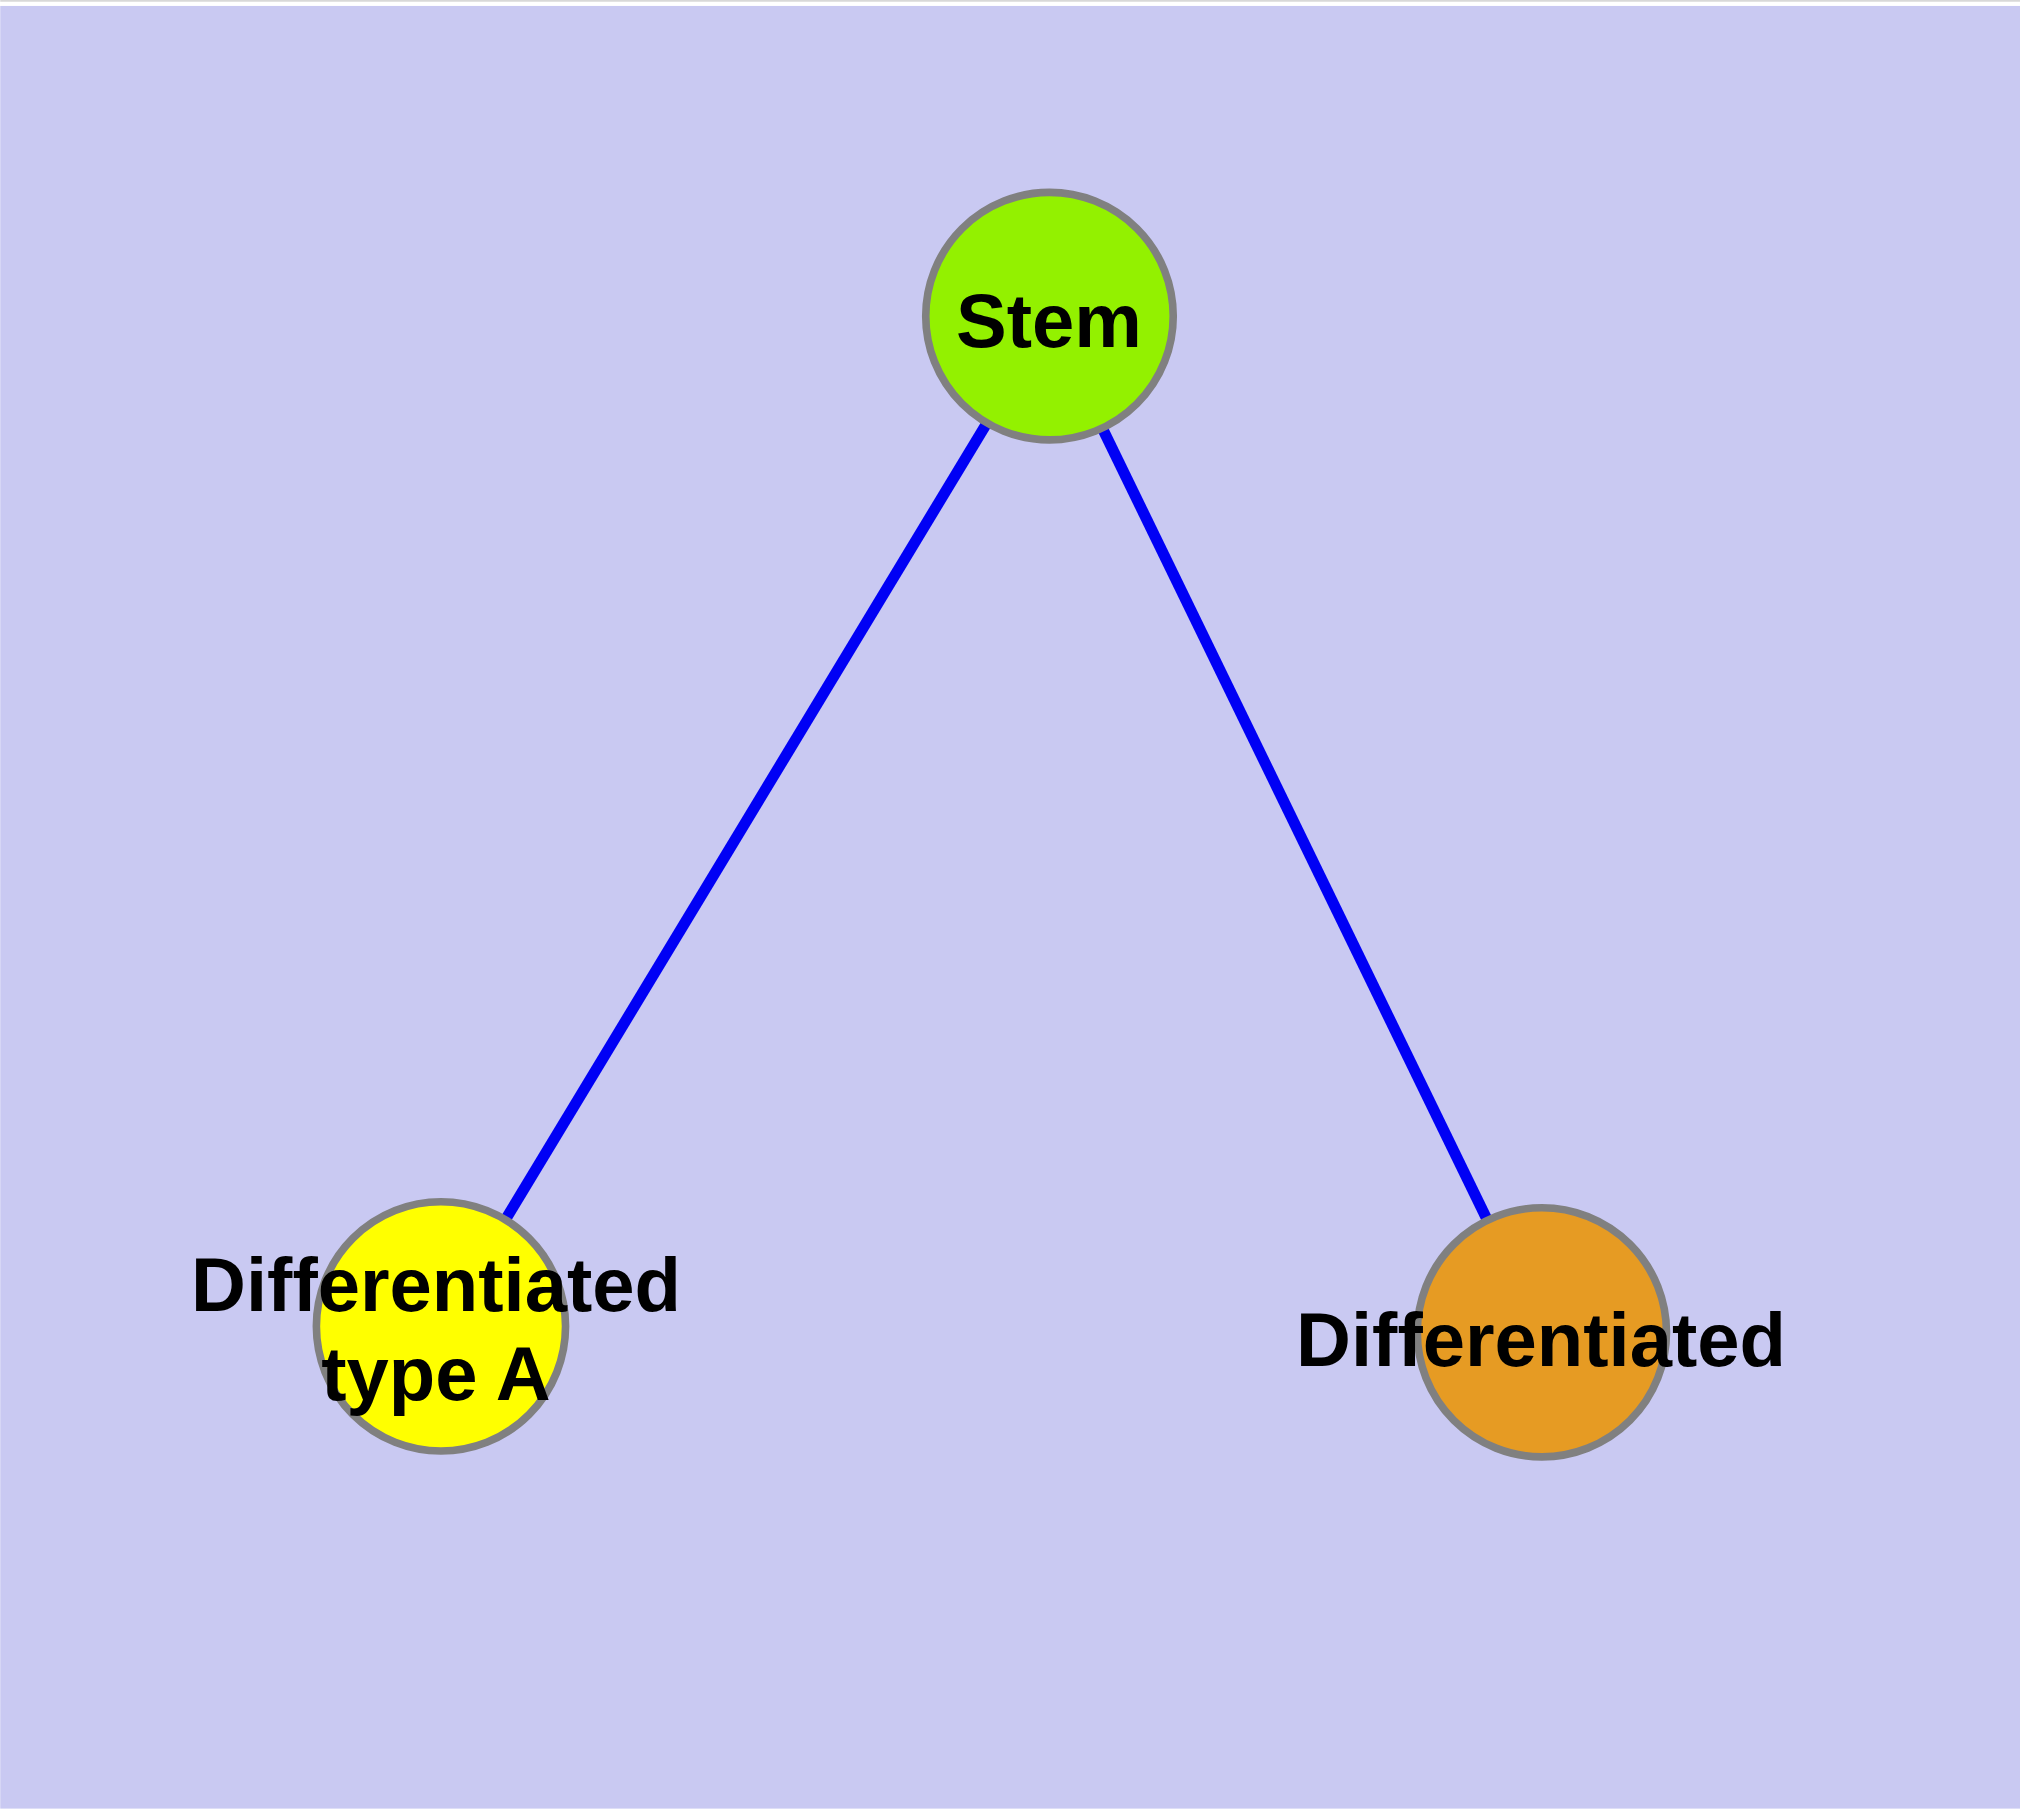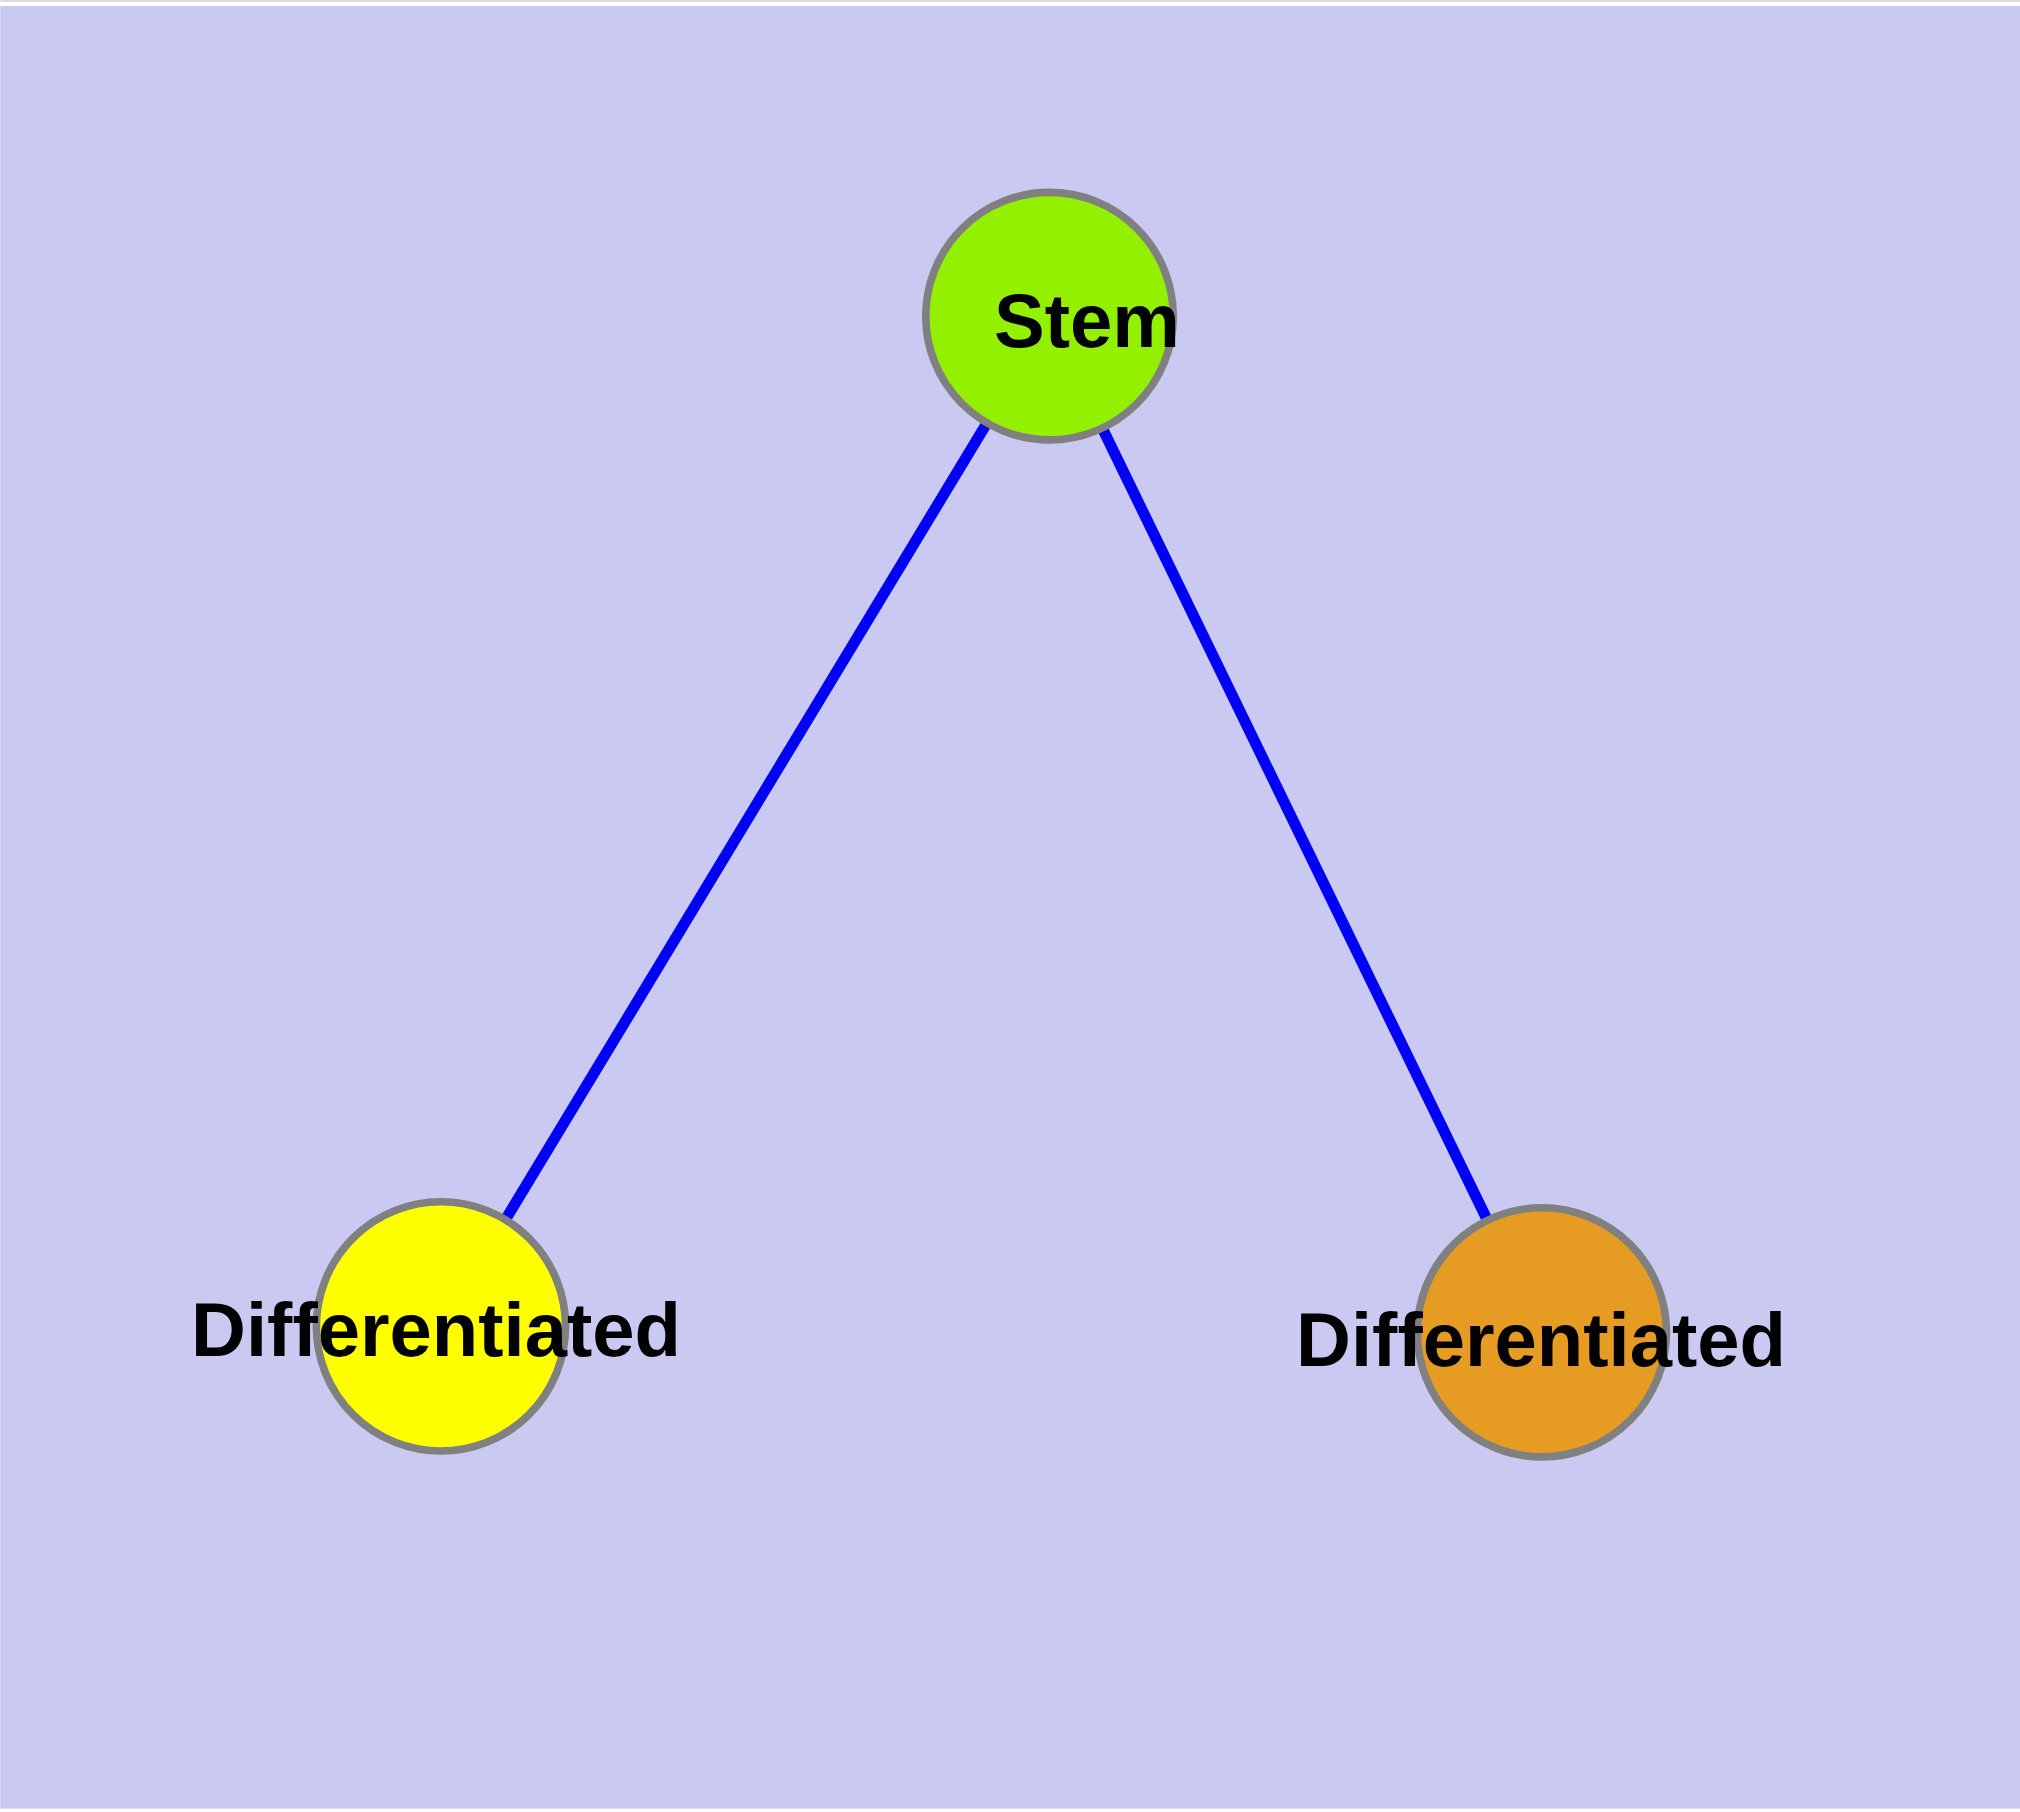--- a/index.html
+++ b/index.html
@@ -42,23 +42,24 @@
     <rect x="0" y="7" width="2384" height="2127" fill="#c9c9f2"></rect>
 
     <line x1="1238" y1="377" x2="520" y2="1565" stroke-width="13" stroke="#0000f5"></line>
     <line x1="1238" y1="377" x2="1819" y2="1572" stroke-width="13" stroke="#0000f5"></line>
 
     <circle cx="1238" cy="373" r="146" stroke-width="9" fill="#93f100" stroke="#808080"></circle>
     <circle cx="520" cy="1565" r="147" stroke-width="9" fill="#ffff00" stroke="#808080"></circle>
     <circle cx="1819" cy="1572" r="147" stroke-width="9" fill="#e69b23" stroke="#808080"></circle>
   </svg>
 
-  <div class="node-label" style="left:1087px; top:320px;">Stem</div>
+  <div class="node-label" style="left:1049px; top:320px;">Stem</div>
 
   <div class="node-label" style="left:436px; top:1329px;">
     <div>Differentiated</div>
+    <div>type A</div>
   </div>
 
   <div class="node-label" style="left:1541px; top:1339px;">
     <div>Differentiated</div>
   </div>
 </div>
 
 
 </body></html>

